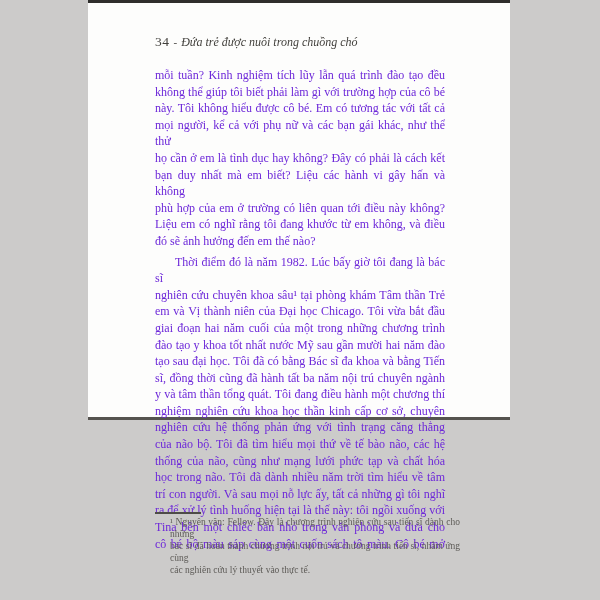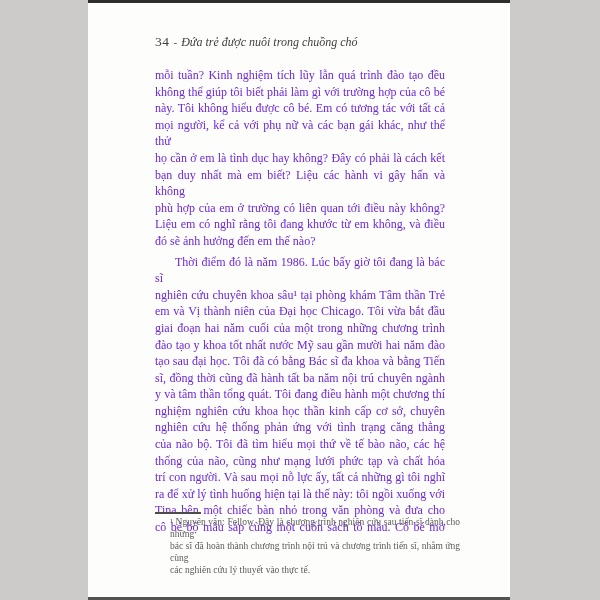--- a/index.html
+++ b/index.html
@@ -6,21 +6,21 @@
   body {
     width: 600px; height: 600px;
     background: #cccbca;
     font-family: "Liberation Serif", "DejaVu Serif", serif;
     position: relative;
     overflow: hidden;
   }
   .page {
     position: absolute;
     left: 88px; top: 0;
-    width: 422px; height: 600px;
+    width: 422px; height: 420px;
     background: #fdfdfc;
     border-top: 3px solid #2f2e2c;
     border-bottom: 3px solid #55534f;
     box-sizing: border-box;
   }
   .header {
     position: absolute;
     left: 67px; top: 31px;
     width: 300px;
     font-size: 12.5px;
@@ -75,32 +75,33 @@
         <div class="line">không thể giúp tôi biết phải làm gì với trường hợp của cô bé</div>
         <div class="line">này. Tôi không hiểu được cô bé. Em có tương tác với tất cả</div>
         <div class="line">mọi người, kể cả với phụ nữ và các bạn gái khác, như thể thử</div>
         <div class="line">họ cần ở em là tình dục hay không? Đây có phải là cách kết</div>
         <div class="line">bạn duy nhất mà em biết? Liệu các hành vi gây hấn và không</div>
         <div class="line">phù hợp của em ở trường có liên quan tới điều này không?</div>
         <div class="line">Liệu em có nghĩ rằng tôi đang khước từ em không, và điều</div>
         <div class="line last-left">đó sẽ ảnh hưởng đến em thế nào?</div>
       </div>
     <div class="para indent-first">
-        <div class="line">Thời điểm đó là năm 1986. Lúc bấy giờ tôi đang là bác sĩ</div>
+        <div class="line">Thời điểm đó là năm 1982. Lúc bấy giờ tôi đang là bác sĩ</div>
         <div class="line">nghiên cứu chuyên khoa sâu¹ tại phòng khám Tâm thần Trẻ</div>
         <div class="line">em và Vị thành niên của Đại học Chicago. Tôi vừa bắt đầu</div>
         <div class="line">giai đoạn hai năm cuối của một trong những chương trình</div>
         <div class="line">đào tạo y khoa tốt nhất nước Mỹ sau gần mười hai năm đào</div>
         <div class="line">tạo sau đại học. Tôi đã có bằng Bác sĩ đa khoa và bằng Tiến</div>
         <div class="line">sĩ, đồng thời cũng đã hành tất ba năm nội trú chuyên ngành</div>
         <div class="line">y và tâm thần tổng quát. Tôi đang điều hành một chương thí</div>
         <div class="line">nghiệm nghiên cứu khoa học thần kinh cấp cơ sở, chuyên</div>
         <div class="line">nghiên cứu hệ thống phản ứng với tình trạng căng thẳng</div>
         <div class="line">của não bộ. Tôi đã tìm hiểu mọi thứ về tế bào não, các hệ</div>
         <div class="line">thống của não, cũng như mạng lưới phức tạp và chất hóa</div>
+        <div class="line">học trong não. Tôi đã dành nhiều năm trời tìm hiểu về tâm</div>
         <div class="line">trí con người. Và sau mọi nỗ lực ấy, tất cả những gì tôi nghĩ</div>
         <div class="line">ra để xử lý tình huống hiện tại là thế này: tôi ngồi xuống với</div>
         <div class="line">Tina bên một chiếc bàn nhỏ trong văn phòng và đưa cho</div>
         <div class="line">cô bé bộ màu sáp cùng một cuốn sách tô màu. Cô bé mở</div>
       </div>
   </div>
 
   <div class="fn-sep"></div>
 
   <div class="footnote">

